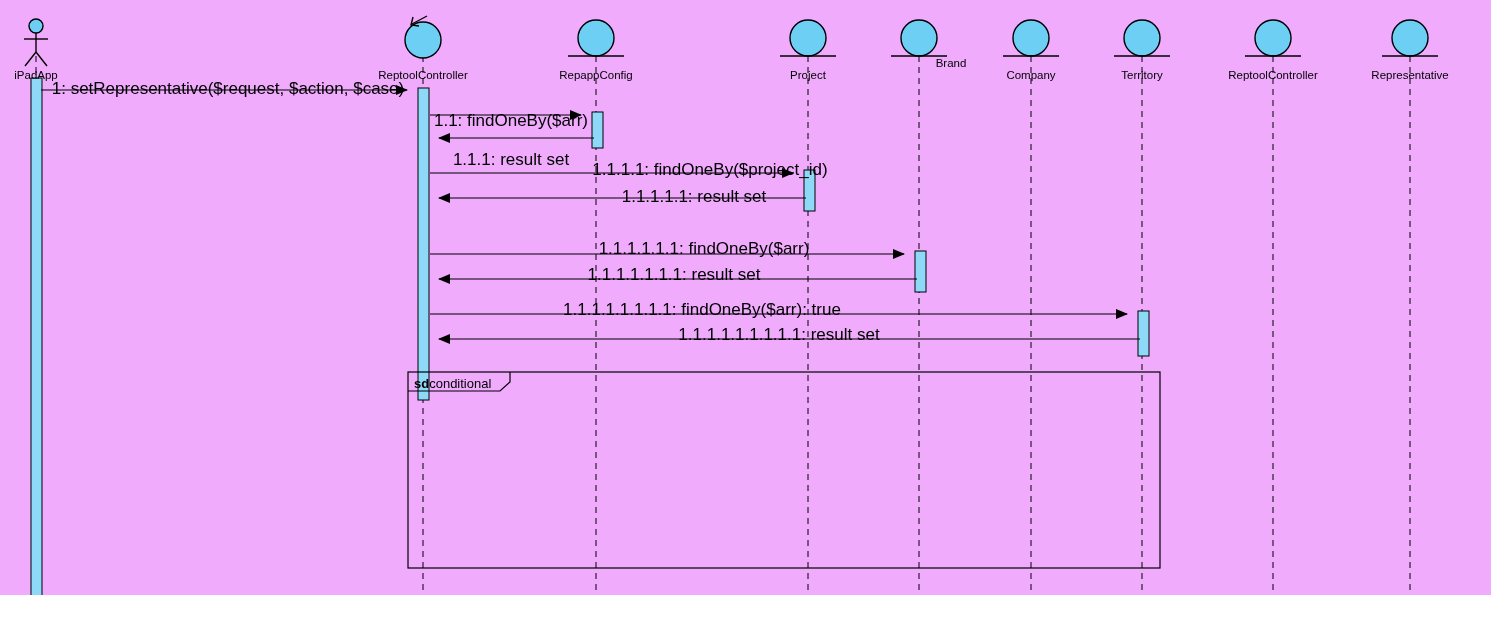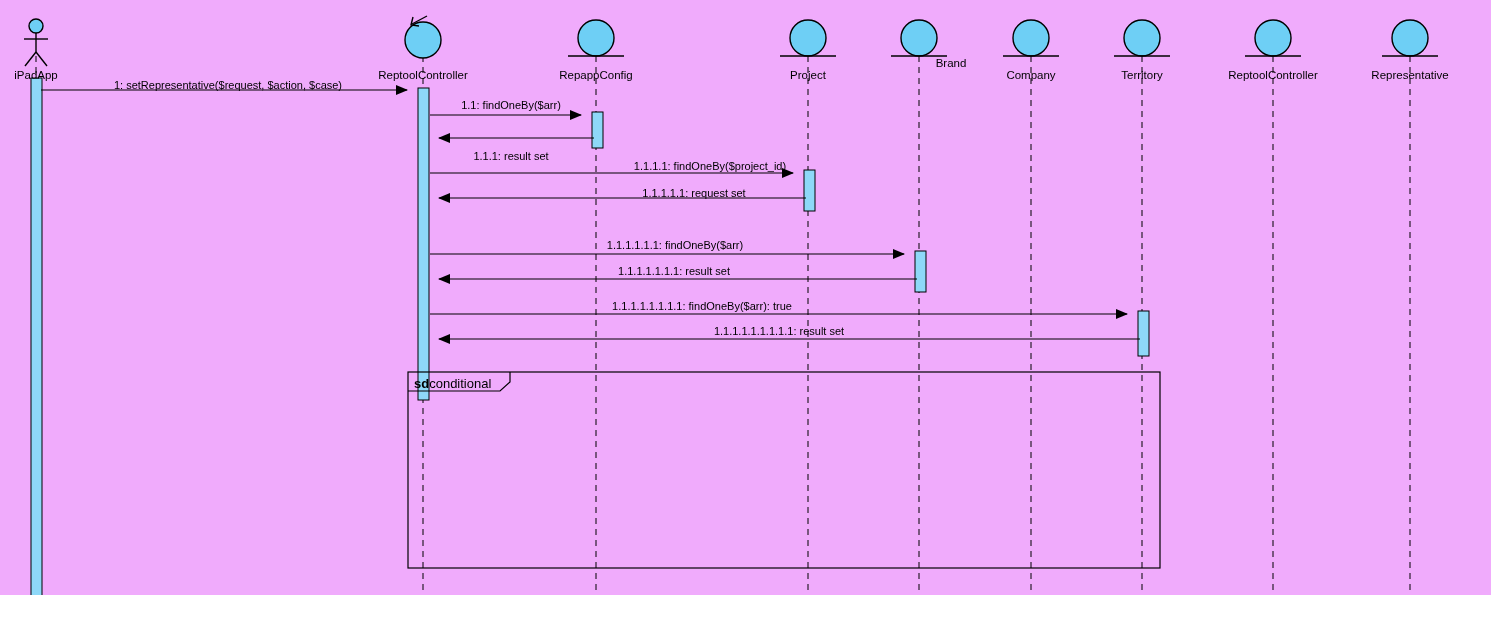--- a/index.html
+++ b/index.html
@@ -2,21 +2,21 @@
 <html><head>
 <meta charset="utf-8">
 <title>UML Sequence Diagram</title>
 <style>
   html,body{margin:0;padding:0;background:#ffffff;}
   body{font-family:"Liberation Sans",sans-serif;}
   #canvas{position:relative;width:1491px;height:595px;overflow:hidden;background:#f0abfc;}
   #svgroot{position:absolute;left:0;top:0;width:1491px;height:617px;}
   .headname{position:absolute;font-size:11.5px;color:#000;white-space:nowrap;
             transform:translateX(-50%);text-align:center;line-height:1;}
-  .msglbl{position:absolute;font-size:11px;color:#000;white-space:nowrap;
+  .msglbl{position:absolute;font-size:17px;color:#000;white-space:nowrap;
           transform:translateX(-50%);line-height:1;}
   .fraglbl{position:absolute;font-size:13px;color:#000;white-space:nowrap;line-height:1;}
   .fraglbl b{font-weight:bold;}
 </style>
 </head>
 <body>
 
 <div id="canvas">
 
   <svg id="svgroot" xmlns="http://www.w3.org/2000/svg" viewBox="0 0 1491 617">
@@ -107,24 +107,24 @@
       <div class="headname" style="left: 36px; top: 70px;">iPadApp</div>
       <div class="headname" style="left: 423px; top: 70px;">ReptoolController</div>
       <div class="headname" style="left: 596px; top: 70px;">RepappConfig</div>
       <div class="headname" style="left: 808px; top: 70px;">Project</div>
       <div class="headname" style="left: 919px; top: 58px; margin-left: 32px;">Brand</div>
       <div class="headname" style="left: 1031px; top: 70px;">Company</div>
       <div class="headname" style="left: 1142px; top: 70px;">Territory</div>
       <div class="headname" style="left: 1273px; top: 70px;">ReptoolController</div>
       <div class="headname" style="left: 1410px; top: 70px;">Representative</div>
       <div class="msglbl" style="left: 228px; top: 80px;">1: setRepresentative($request, $action, $case)</div>
-      <div class="msglbl" style="left: 511px; top: 100px;">1.1: findOneBy($arr)</div>
+      <div class="msglbl" style="left: 511px; top: 112px;">1.1: findOneBy($arr)</div>
       <div class="msglbl" style="left: 511px; top: 151px;">1.1.1: result set</div>
       <div class="msglbl" style="left: 694px; top: 161px; margin-left: 16px;">1.1.1.1: findOneBy($project_id)</div>
-      <div class="msglbl" style="left: 694px; top: 188px;">1.1.1.1.1: request set</div>
-      <div class="msglbl" style="left: 675px; top: 240px; text-align: center;">1.1.1.1.1.1: findOneBy($arr)</div>
+      <div class="msglbl" style="left: 694px; top: 188px;">1.1.1.1.1: result set</div>
+      <div class="msglbl" style="left: 704px; top: 240px; text-align: center;">1.1.1.1.1.1: findOneBy($arr)</div>
       <div class="msglbl" style="left: 674px; top: 266px;">1.1.1.1.1.1.1: result set</div>
       <div class="msglbl" style="left: 702px; top: 301px;">1.1.1.1.1.1.1.1: findOneBy($arr): true</div>
       <div class="msglbl" style="left: 779px; top: 326px;">1.1.1.1.1.1.1.1.1: result set</div>
       <div class="fraglbl" style="left: 414px; top: 377px;"><b>sd</b><span>conditional</span></div>
     </div>
 
 </div>
 
 </body></html>

